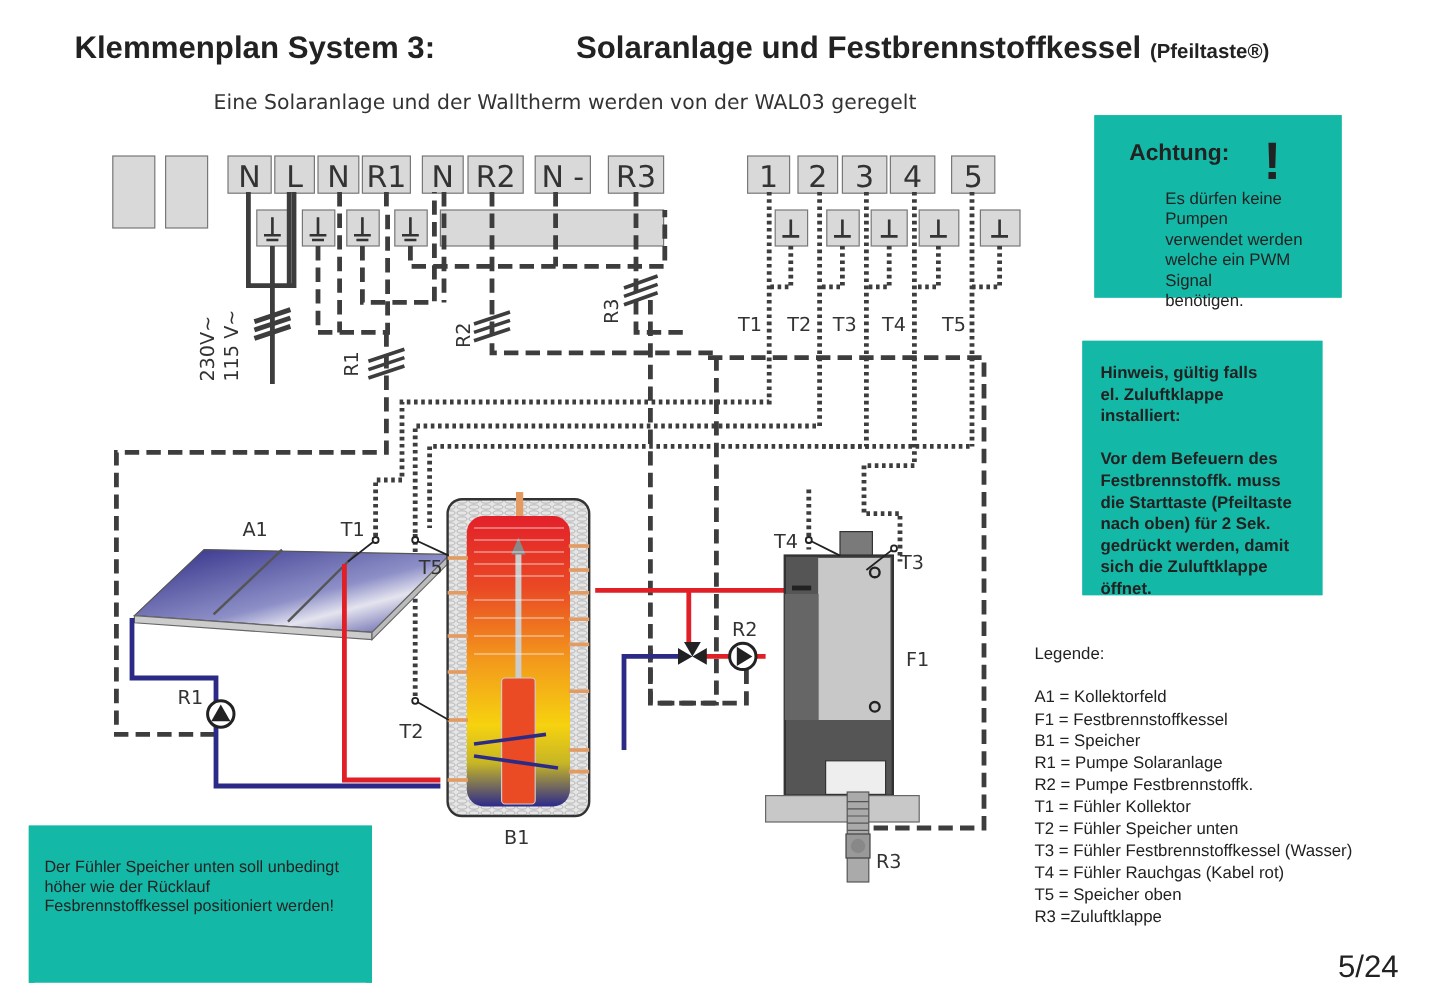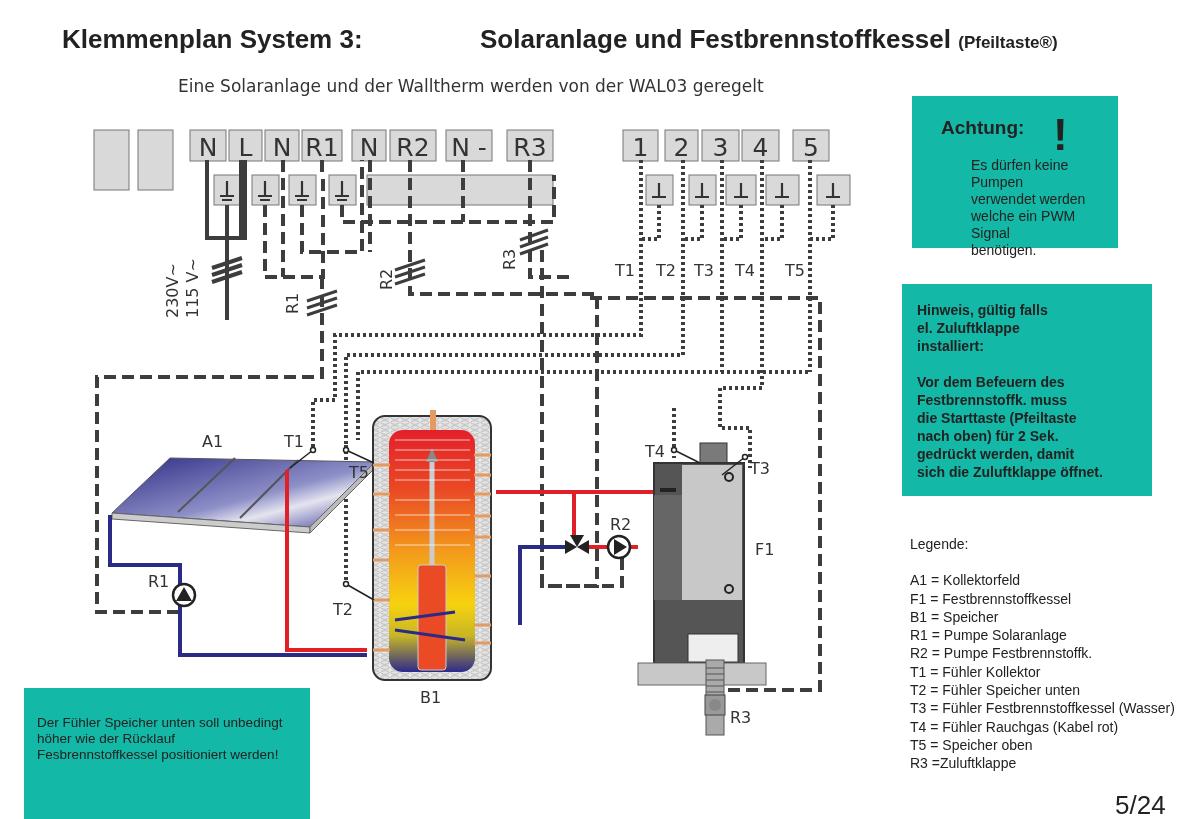--- a/index.html
+++ b/index.html
@@ -10,23 +10,23 @@
   .title-right .sub{font-size:17px;}
   .subtitle{left:178px;top:76px;font-size:17px;font-family:"DejaVu Sans",sans-serif;color:#333;}
   svg#diagram{position:absolute;left:0;top:0;}
   .term-label{font-family:"DejaVu Sans",sans-serif;font-size:25px;fill:#333;}
   .lbl{font-family:"DejaVu Sans",sans-serif;font-size:16px;fill:#333;}
   .box{position:absolute;background:#14b8a6;border:5px solid #14b8a6;box-sizing:border-box;}
   .achtung{left:912px;top:96px;width:206px;height:152px;padding:16px 8px 0 10px;}
   .achtung .head{font-size:19px;font-weight:bold;margin-left:14px;}
   .achtung .bang{position:absolute;left:136px;top:14px;font-size:44px;font-weight:bold;line-height:40px;}
   .achtung .body{font-size:14px;line-height:17px;margin-top:18px;margin-left:44px;}
-  .hinweis{left:902px;top:284px;width:250px;height:212px;padding:12px 8px 0 10px;font-size:14px;font-weight:bold;line-height:18px;}
+  .hinweis{left:902px;top:284px;width:200px;height:212px;padding:12px 8px 0 10px;font-size:14px;font-weight:bold;line-height:18px;}
   .hinweis p{margin:0 0 18px 0;}
-  .legend{left:862px;top:535px;font-size:14px;line-height:18.3px;margin-left:48px;}
+  .legend{left:862px;top:535px;font-size:14px;line-height:18.3px;}
   .legend .head{margin-bottom:18px;}
   .t2note{left:24px;top:688px;width:286px;height:140px;padding:12px 8px 0 8px;font-size:13.5px;line-height:16px;}
   .t2note .head{font-size:11px;font-weight:bold;line-height:13px;margin-top:6px;}
   .t2note .body{margin-top:10px;}
   .pagenum{left:1115px;top:790px;font-size:26px;color:#222;}
 </style>
 </head>
 <body>
 
 <div class="abs title-left">Klemmenplan System 3:</div>

